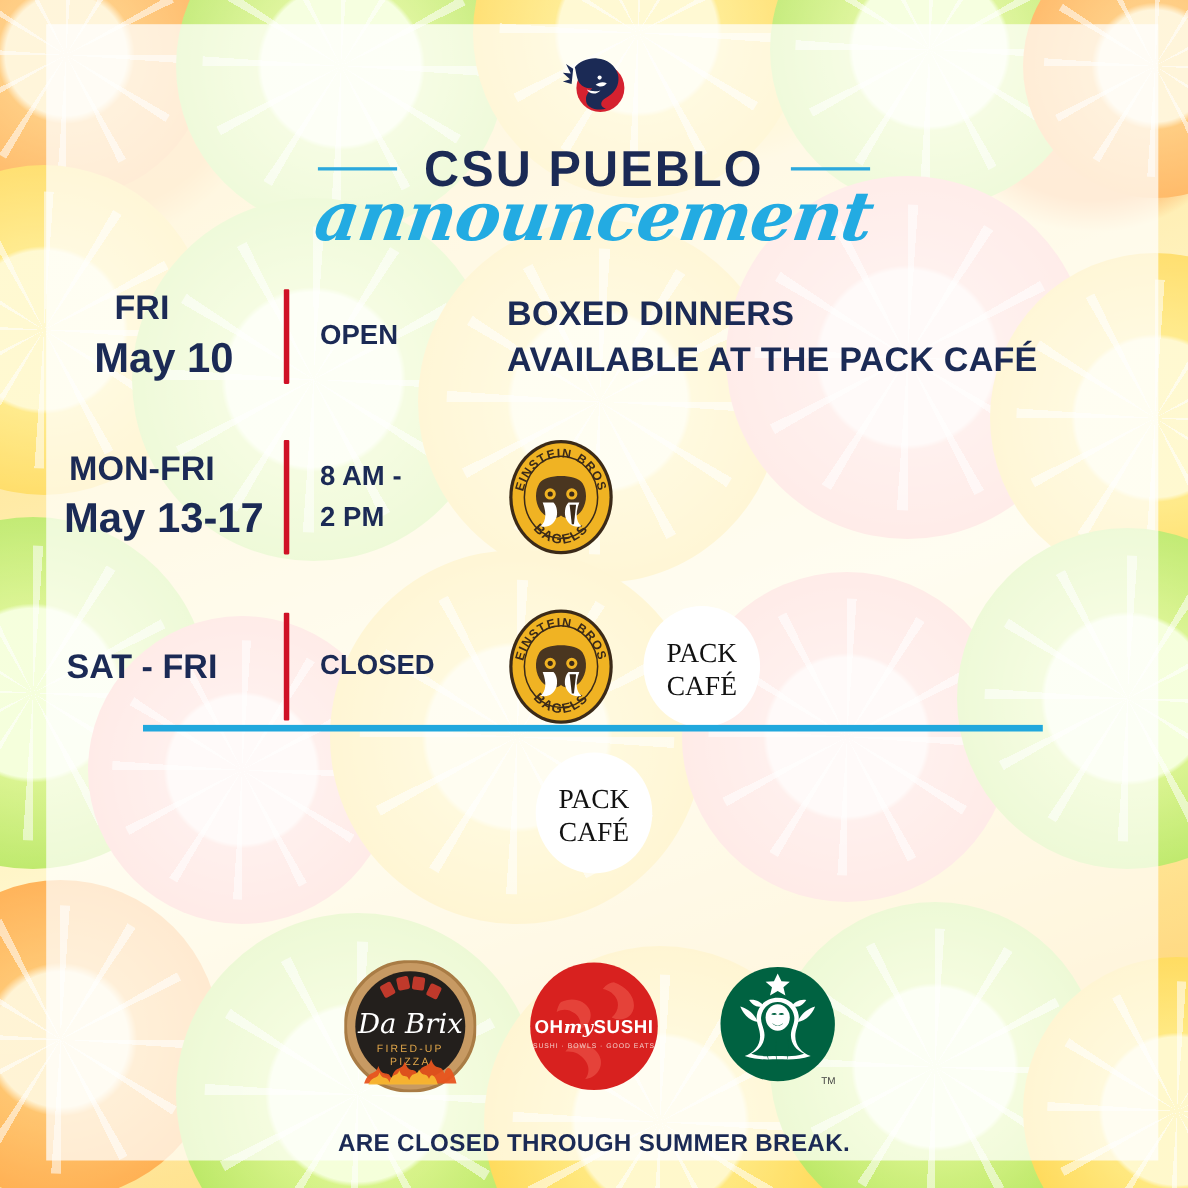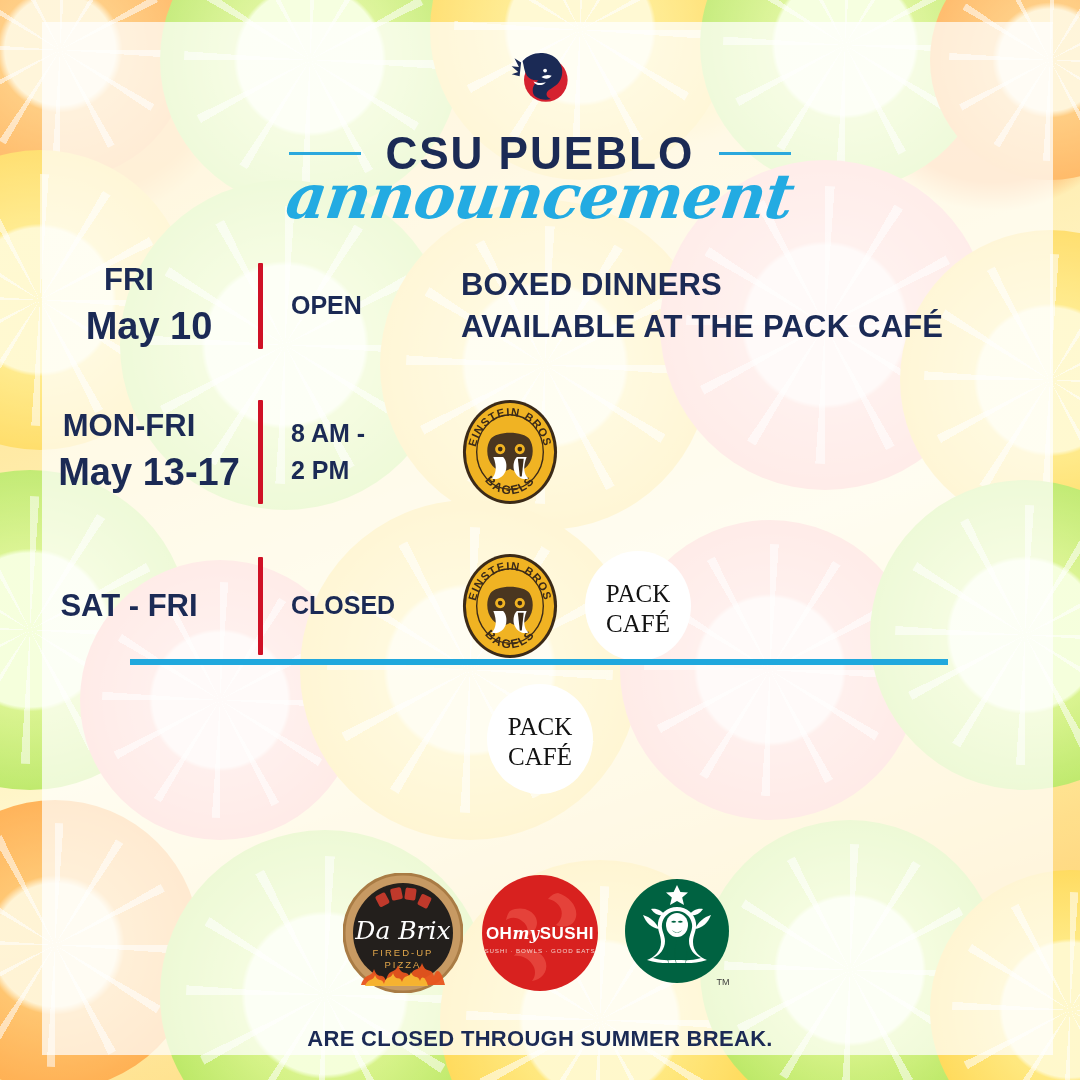--- a/index.html
+++ b/index.html
@@ -109,21 +109,21 @@
   
   .note{
     position:absolute;left:0;right:0;top:798px;text-align:center;
     color:#1b2a55;font-weight:bold;font-size:30px;line-height:1.42;
     letter-spacing:.2px;
   }
 
   
   .bottom-logos{
     position:absolute;left:0;right:0;top:873px;
-    display:flex;justify-content:center;align-items:center;gap:17px;
+    display:flex;justify-content:center;align-items:center;gap:47px;
   }
   .closing{
     position:absolute;left:0;right:0;top:1006px;text-align:center;
     color:#1b2a55;font-weight:bold;font-size:22px;letter-spacing:.3px;margin-top:20px;
   }
 
   
   .einstein{width:98px;height:108px;}
   .packcafe{width:110px;height:112px;}
   .dabrix,.ohmysushi,.starbucks{width:120px;height:120px;}

